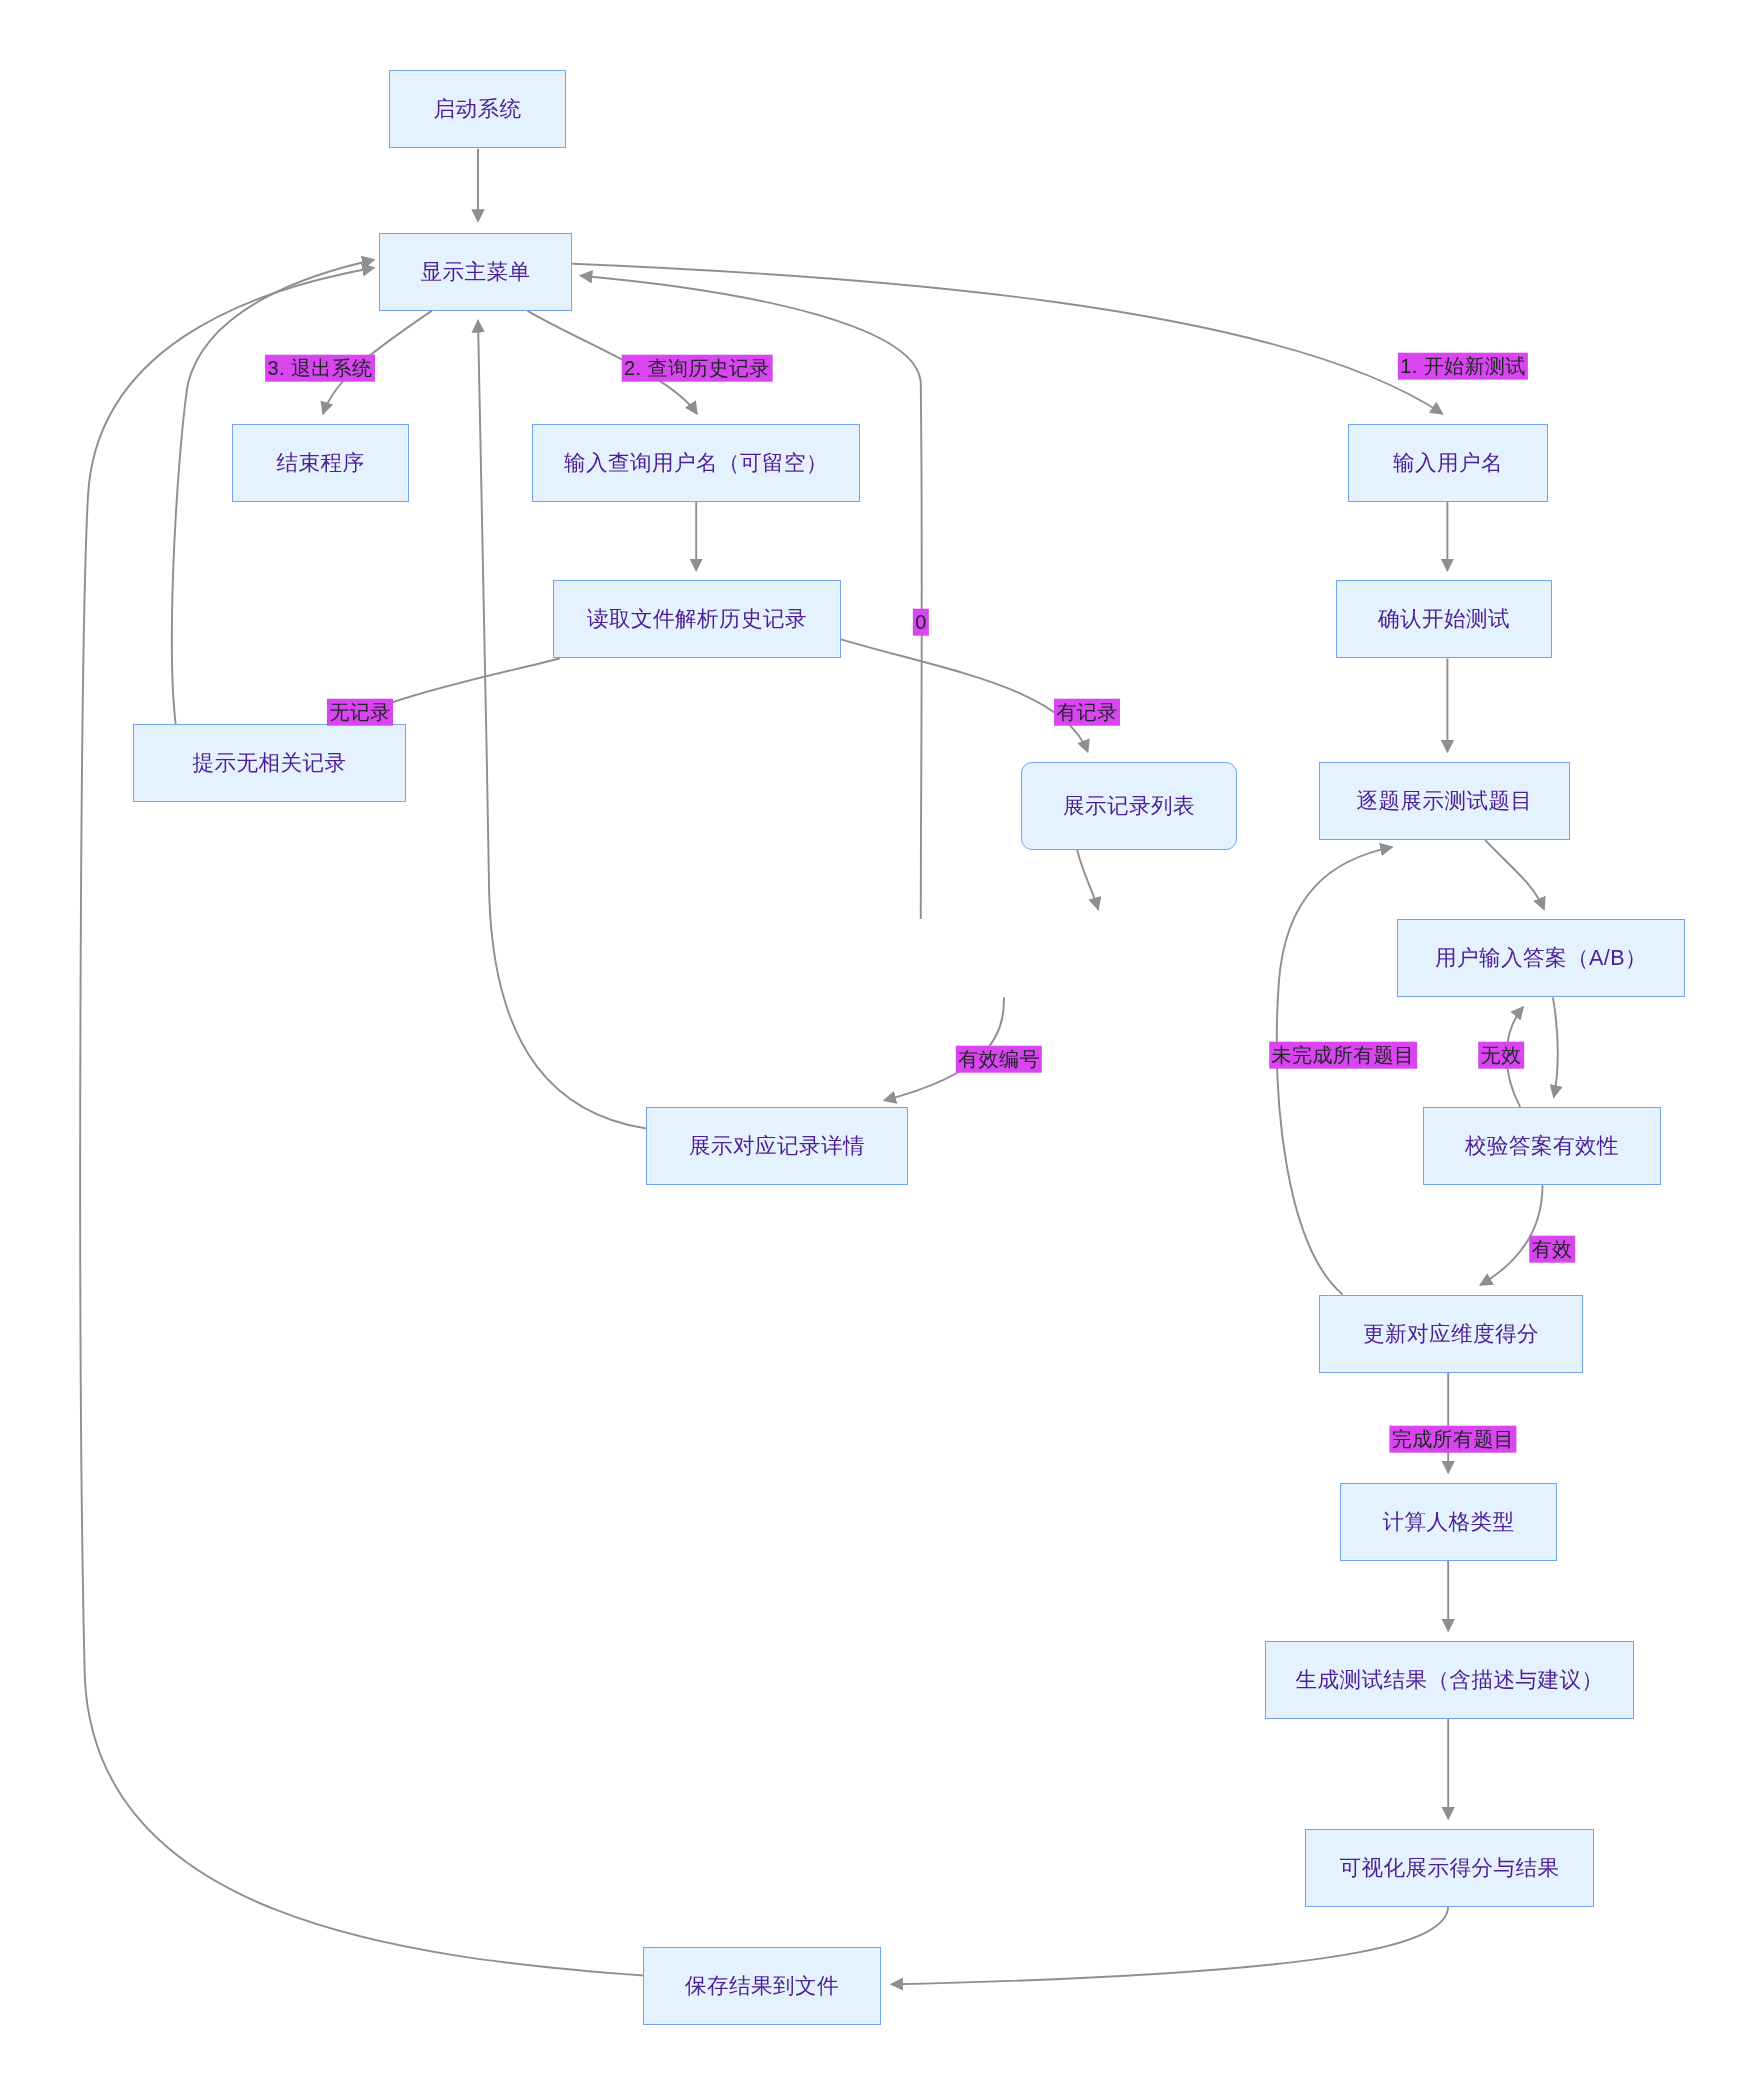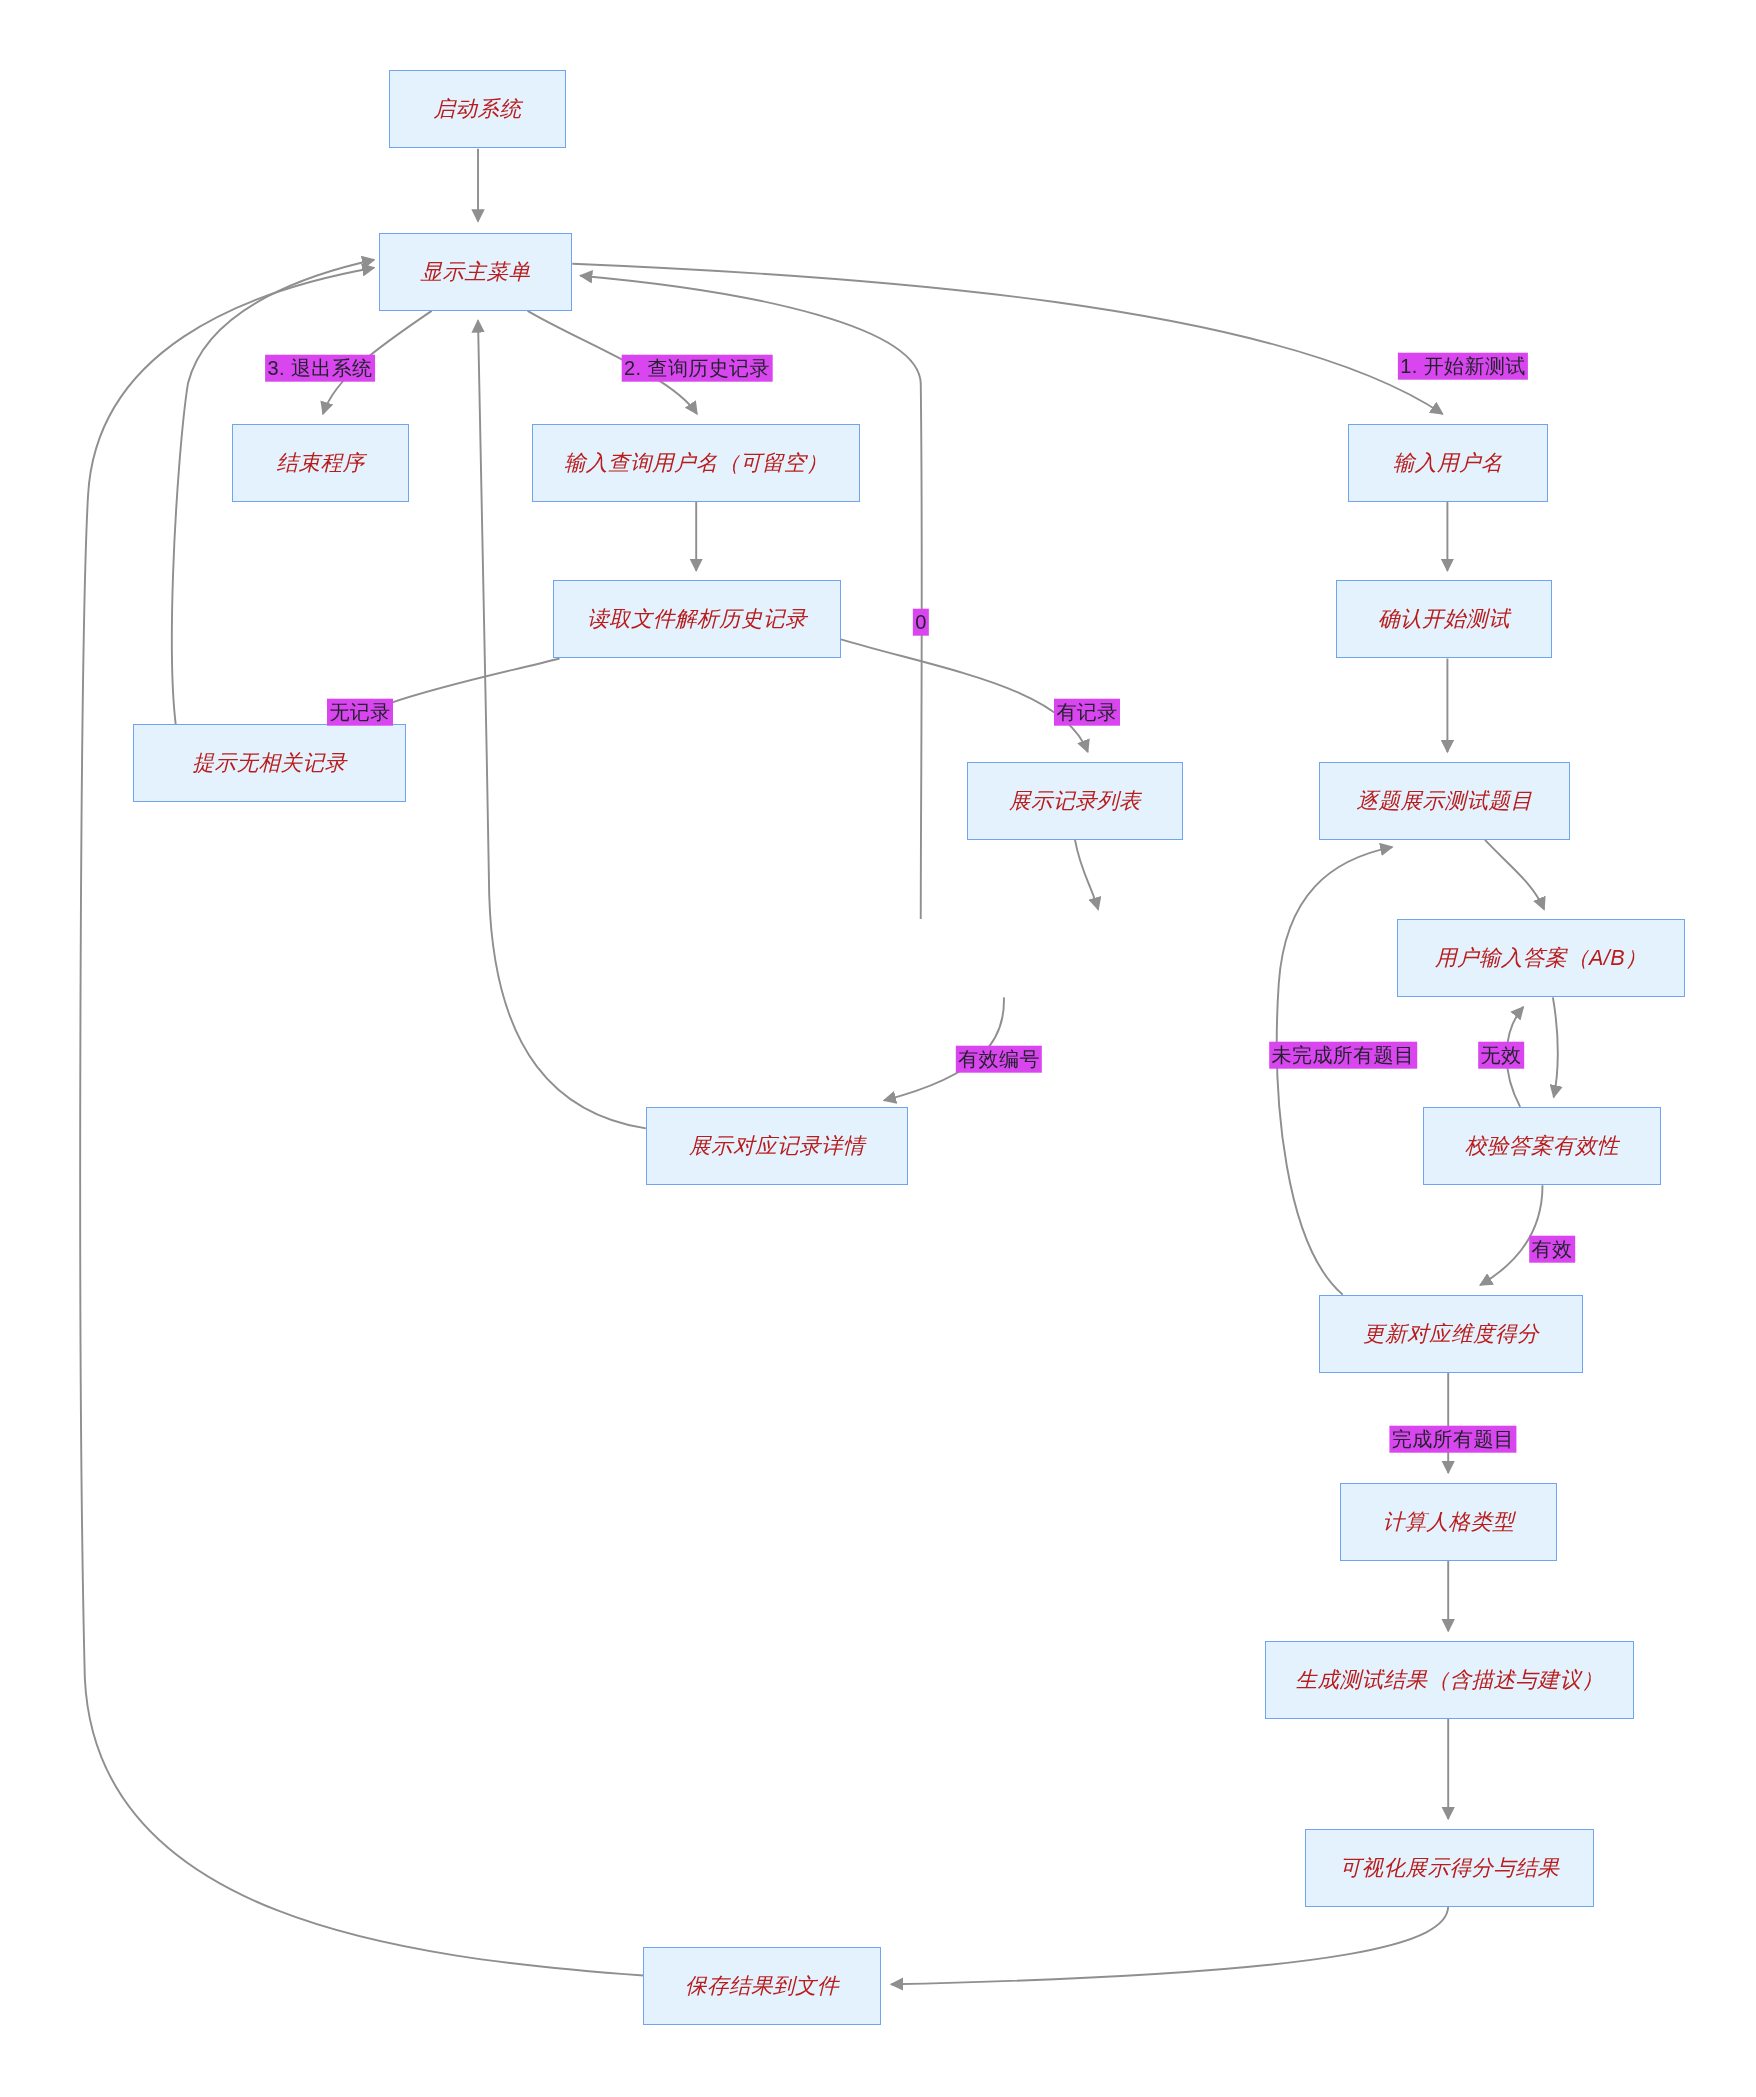--- a/index.html
+++ b/index.html
@@ -25,26 +25,25 @@
     height: 2097px;
   }
   .node {
     position: absolute;
     box-sizing: border-box;
     background: #e4f2fd;
     border: 1.6px solid #6fa5f0;
     display: flex;
     align-items: center;
     justify-content: center;
-    color: #b91c1c;
+    color: #4c1d95;
     font-size: 21.6px;
     line-height: 1.2;
     letter-spacing: 0.4px;
     white-space: nowrap;
-    font-style: italic;
   }
   .edge-label {
     position: absolute;
     background: #d946ef;
     color: #1f2329;
     font-size: 20px;
     line-height: 1.25;
     letter-spacing: 0.4px;
     white-space: nowrap;
     padding: 0.8px 2.4px;
@@ -135,21 +134,21 @@
   </div>
 
   <div class="node" style="left:553px; top:580px; width:288px; height:78px;">
     <span>读取文件解析历史记录</span>
   </div>
 
   <div class="node" style="left:133px; top:724px; width:273px; height:78px;">
     <span>提示无相关记录</span>
   </div>
 
-  <div class="node" style="left:967px; top:762px; width:216px; height:78px;">
+  <div class="node" style="left:1021px; top:762px; width:216px; height:88px;border-radius:11px;">
     <span>展示记录列表</span>
   </div>
 
 
   <div class="node" style="left:646px; top:1107px; width:262px; height:78px;">
     <span>展示对应记录详情</span>
   </div>
 
   <div class="node" style="left:1348px; top:424px; width:200px; height:78px;">
     <span>输入用户名</span>

